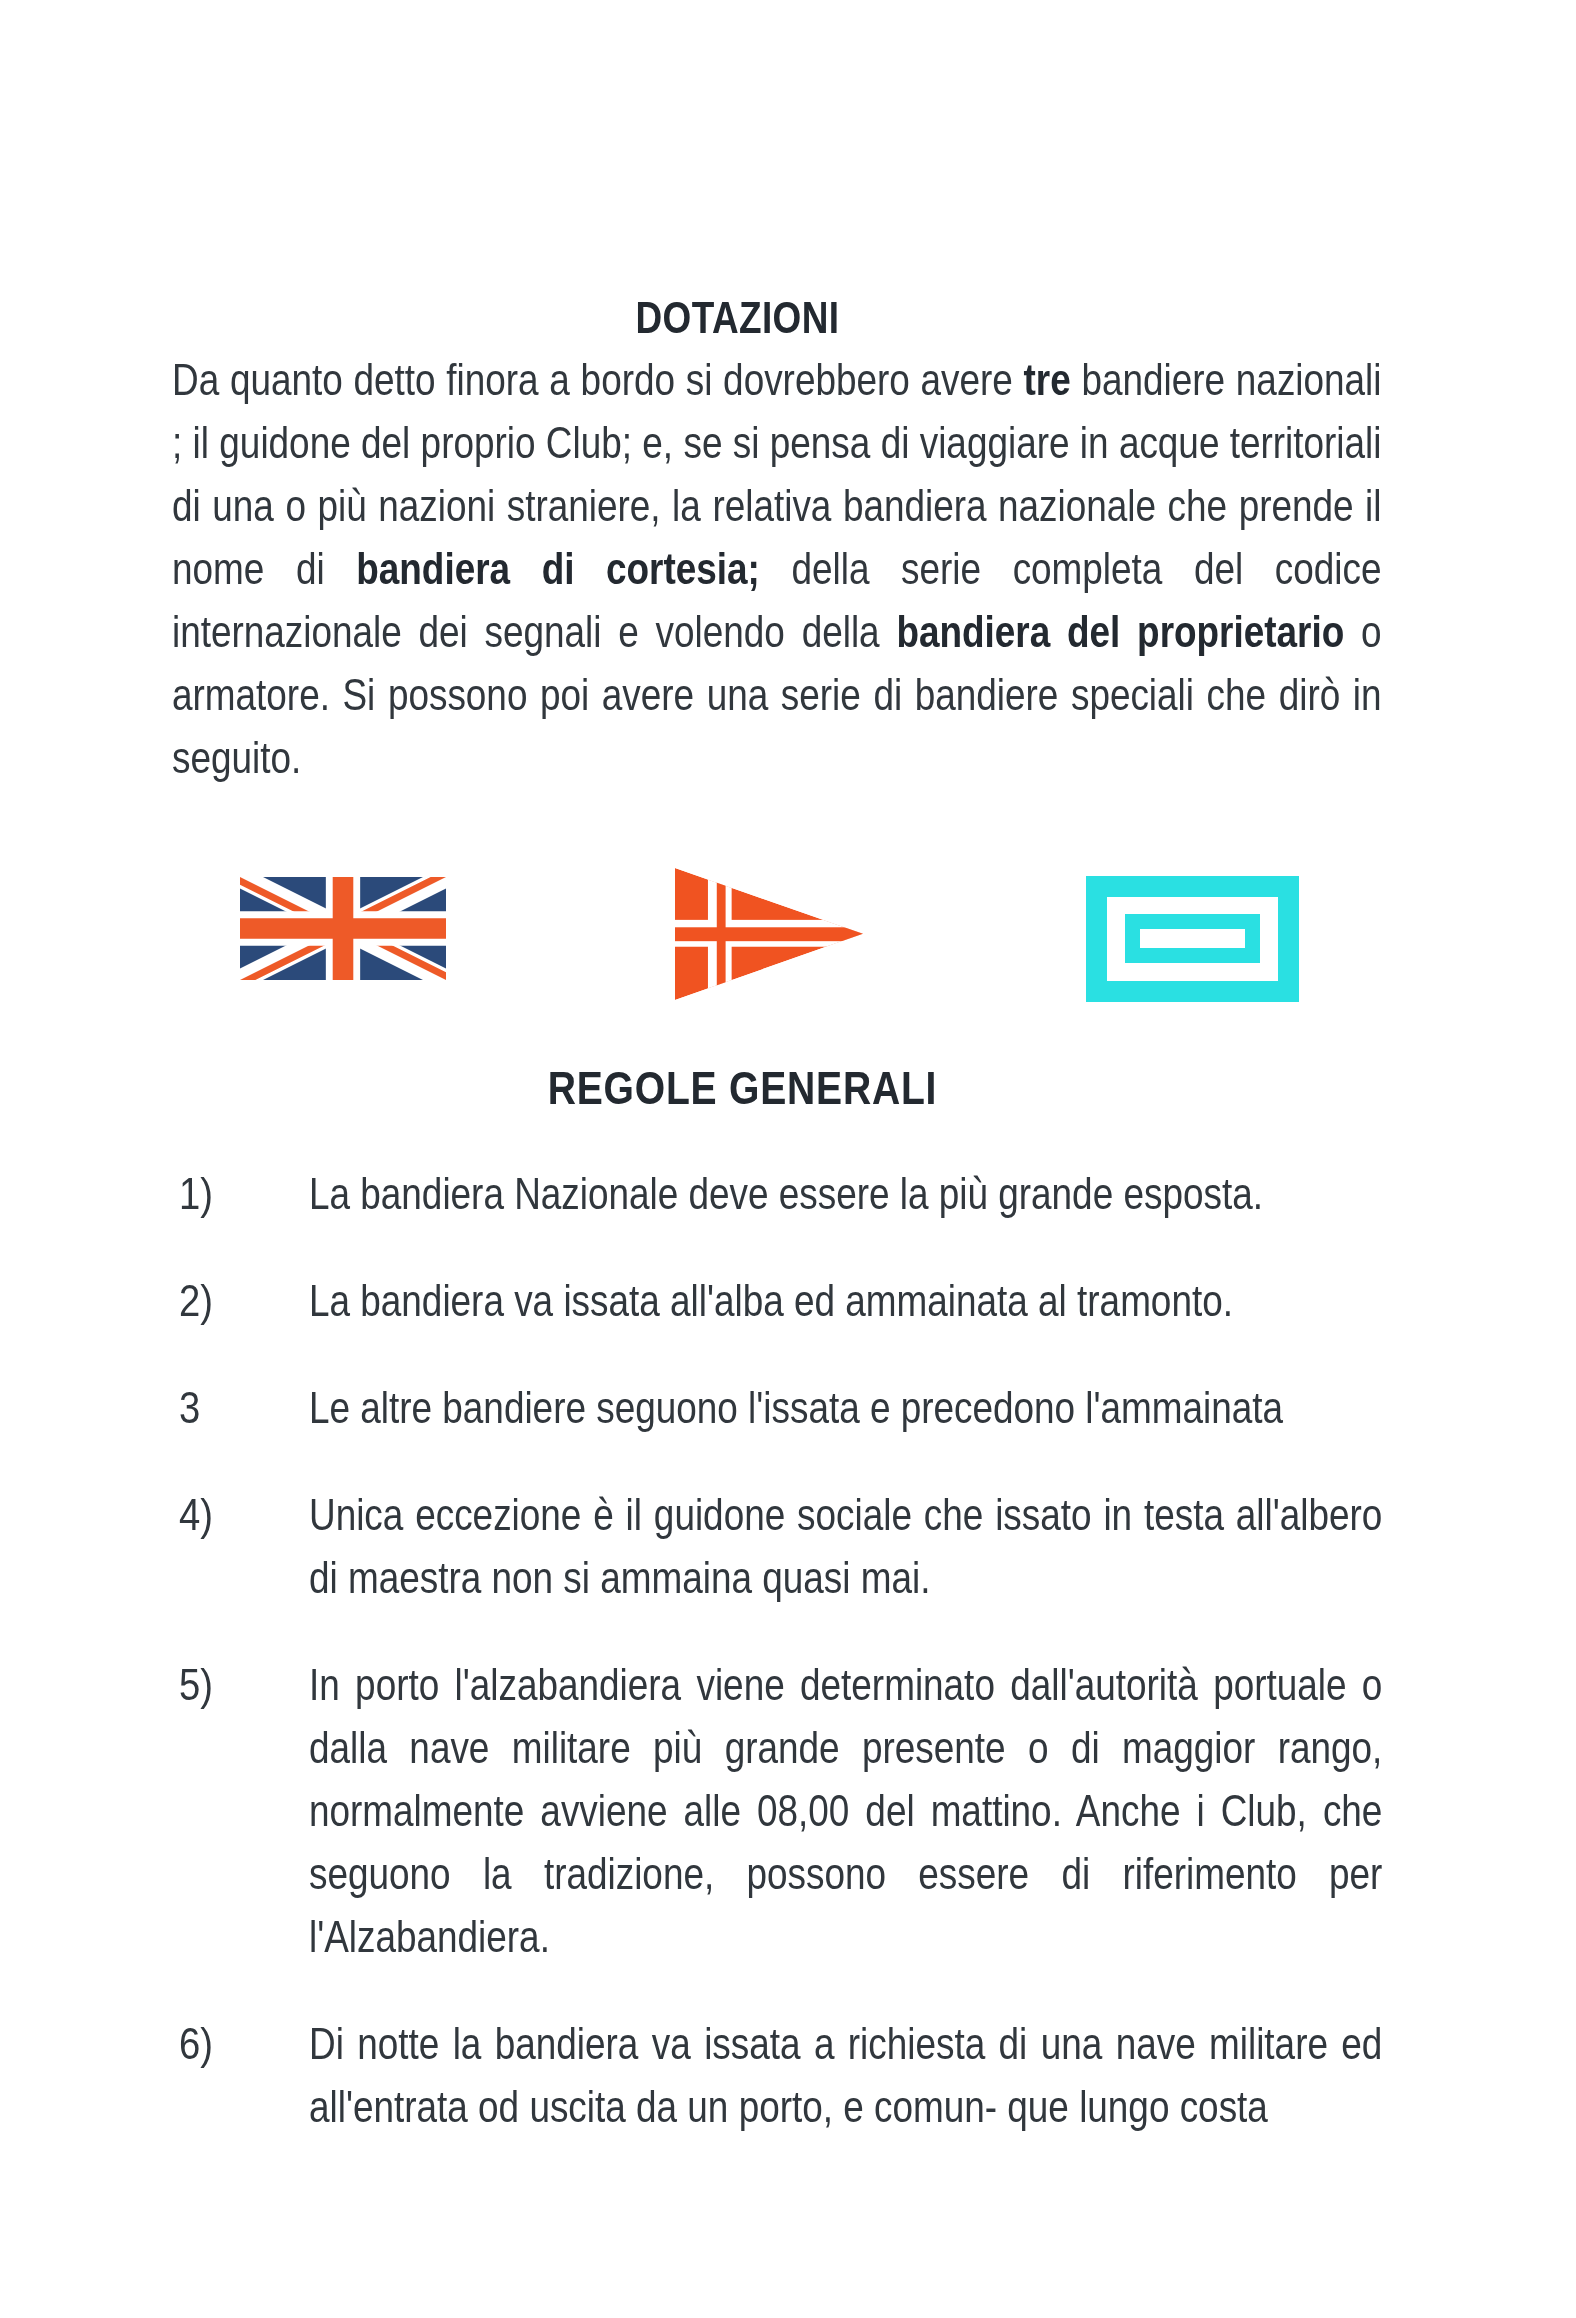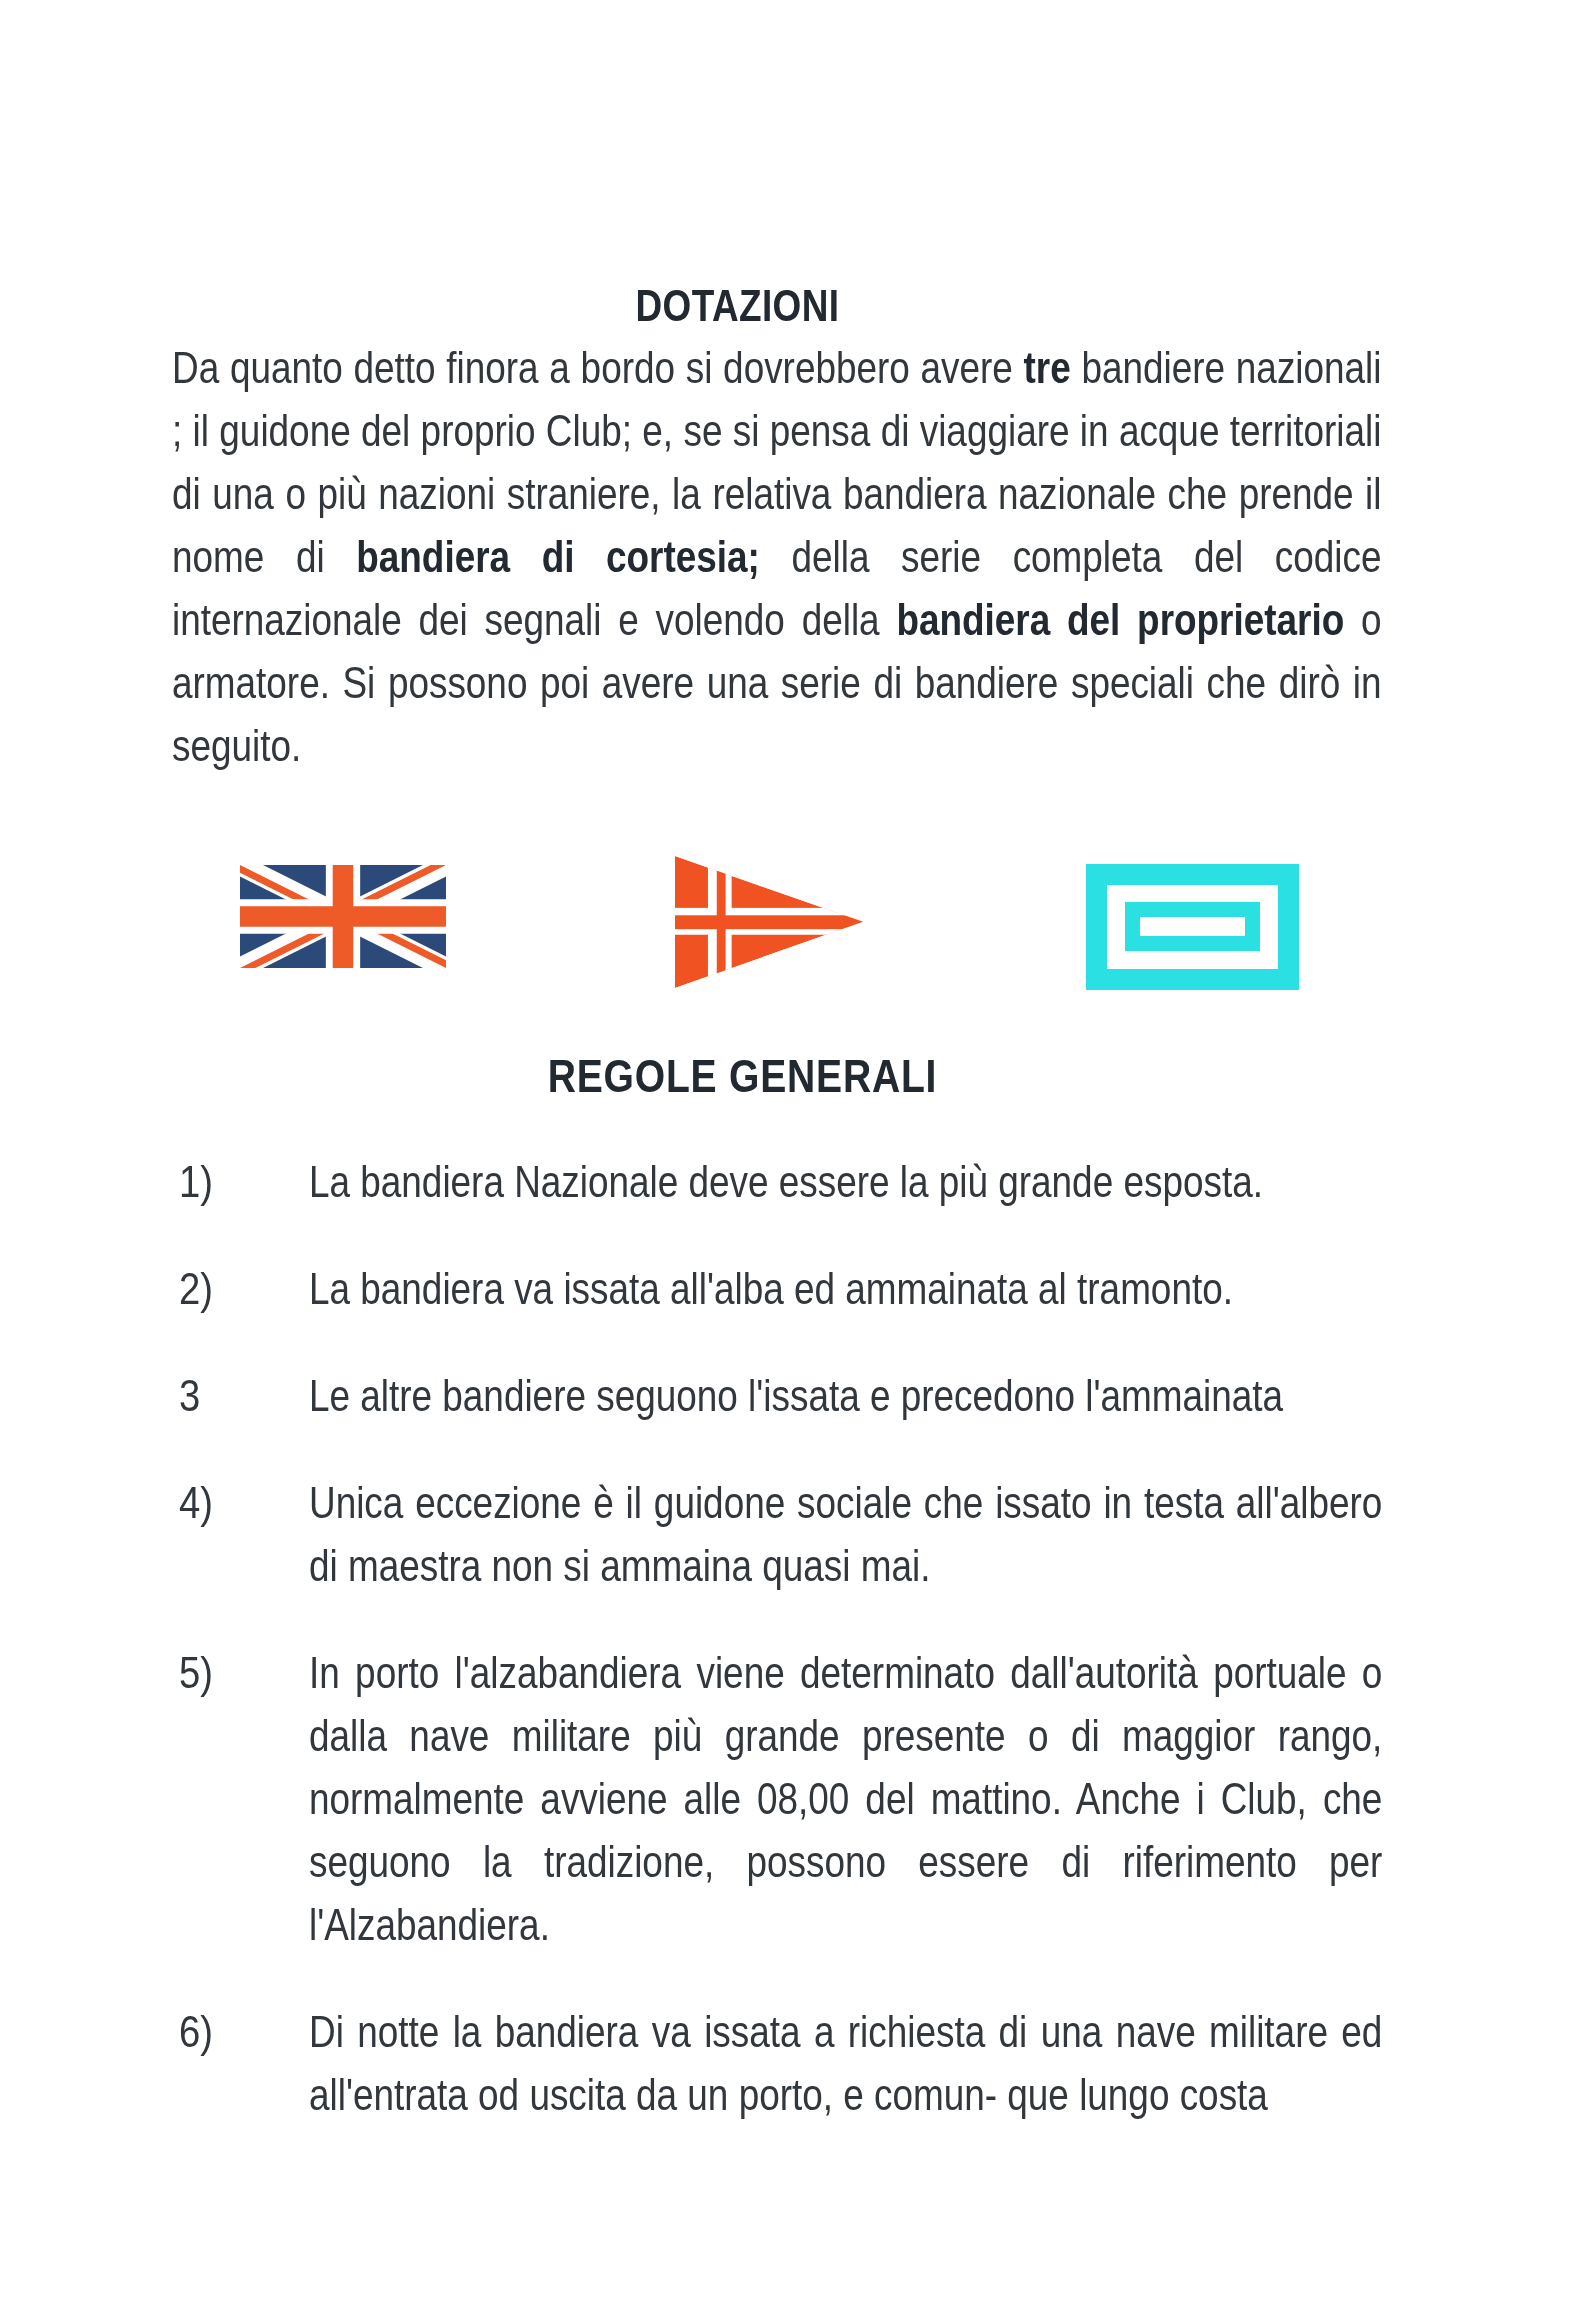--- a/index.html
+++ b/index.html
@@ -20,21 +20,21 @@
   }
   .page{
     position:relative;
     width:1577px;
     height:2458px;
     background:var(--page-bg);
     overflow:hidden;
   }
   .content{
     position:absolute;
-    left:172px; top:2px;
+    left:172px; top:14px;
     width:1210px;
   }
   .doc-title{
     margin-top:278px;
     width:1131px;
     text-align:center;
     font-weight:bold;
     font-size:45px;
     line-height:51px;
     color:var(--heading);

